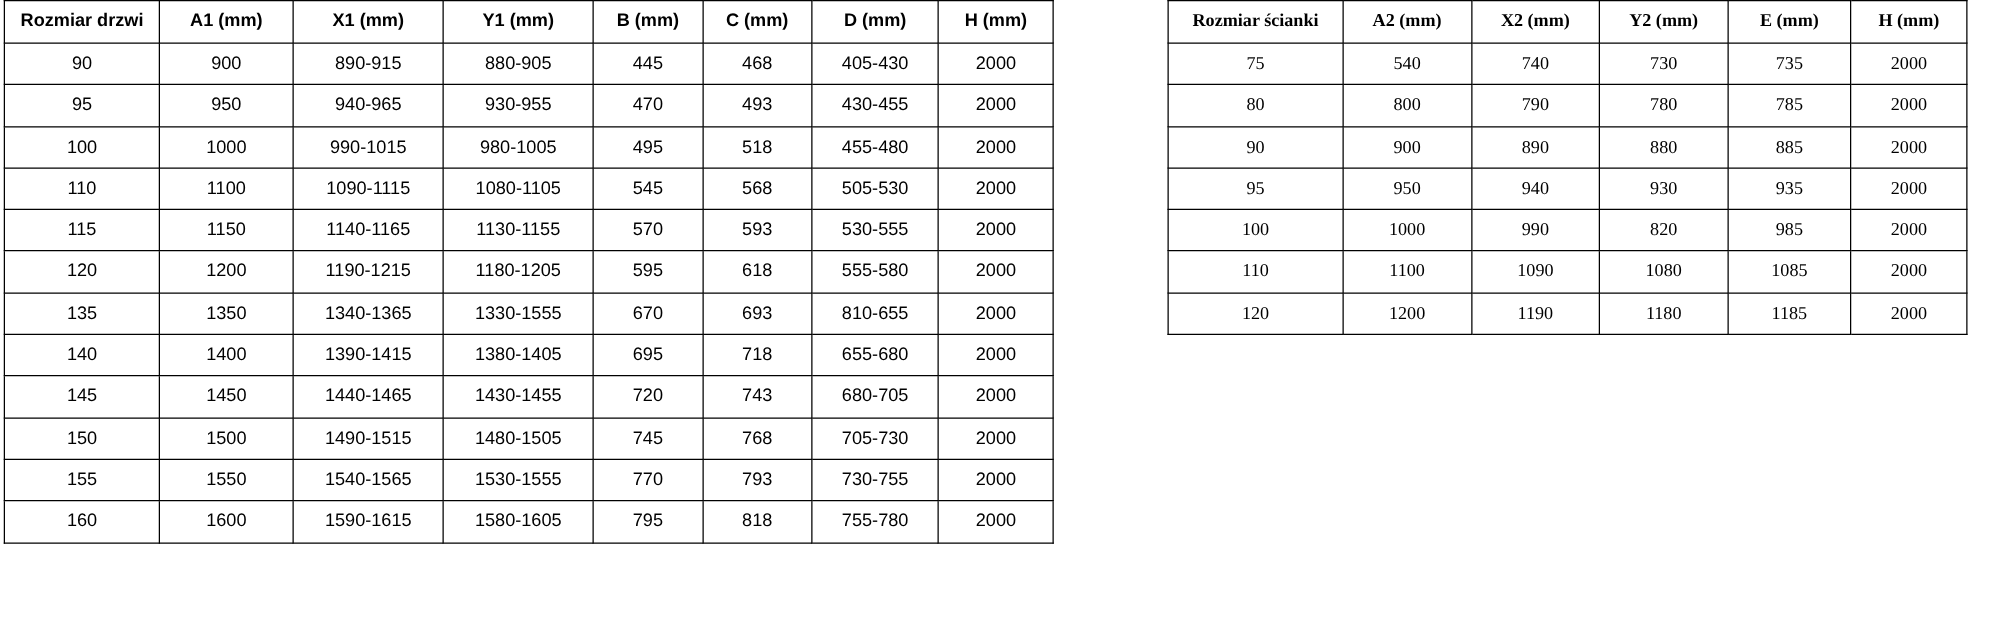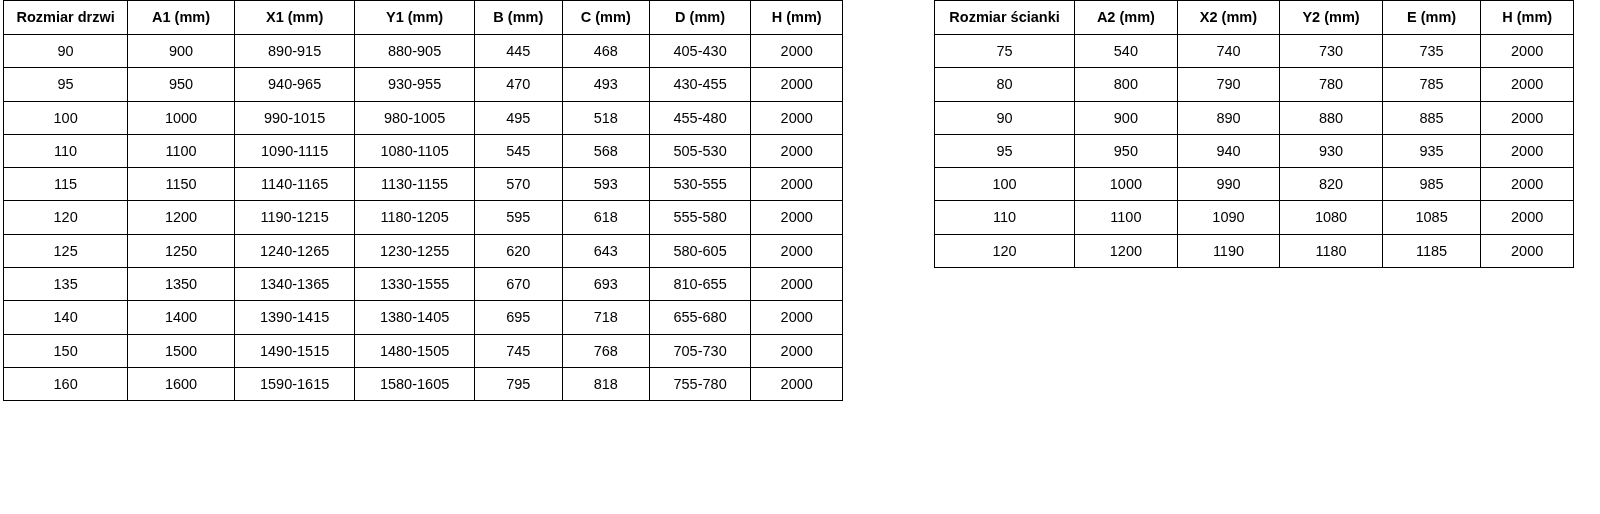--- a/index.html
+++ b/index.html
@@ -27,20 +27,21 @@
   #doors-block {
     margin-left: 3px;
     width: 840px;
   }
   #spacer-block {
     flex: 0 0 auto;
     width: 91px;
   }
   #wall-block {
     width: 640px;
+    font-family: Liberation Serif, serif;
   }
   table.data-table {
     border-collapse: collapse;
     table-layout: fixed;
   }
   table.data-table td,
   table.data-table th {
     border: 1px solid #000000;
     text-align: center;
     vertical-align: middle;
@@ -157,57 +158,67 @@
           <td>120</td>
           <td>1200</td>
           <td>1190-1215</td>
           <td>1180-1205</td>
           <td>595</td>
           <td>618</td>
           <td>555-580</td>
           <td>2000</td>
         </tr>
         <tr>
-          <td>125</td>
-          <td>1250</td>
-          <td>1240-1265</td>
-          <td>1230-1255</td>
-          <td>620</td>
-          <td>643</td>
-          <td>580-605</td>
-          <td>2000</td>
-        </tr>
-        <tr>
           <td>135</td>
           <td>1350</td>
           <td>1340-1365</td>
           <td>1330-1555</td>
           <td>670</td>
           <td>693</td>
           <td>810-655</td>
           <td>2000</td>
         </tr>
         <tr>
           <td>140</td>
           <td>1400</td>
           <td>1390-1415</td>
           <td>1380-1405</td>
           <td>695</td>
           <td>718</td>
           <td>655-680</td>
           <td>2000</td>
         </tr>
         <tr>
+          <td>145</td>
+          <td>1450</td>
+          <td>1440-1465</td>
+          <td>1430-1455</td>
+          <td>720</td>
+          <td>743</td>
+          <td>680-705</td>
+          <td>2000</td>
+        </tr>
+        <tr>
           <td>150</td>
           <td>1500</td>
           <td>1490-1515</td>
           <td>1480-1505</td>
           <td>745</td>
           <td>768</td>
           <td>705-730</td>
+          <td>2000</td>
+        </tr>
+        <tr>
+          <td>155</td>
+          <td>1550</td>
+          <td>1540-1565</td>
+          <td>1530-1555</td>
+          <td>770</td>
+          <td>793</td>
+          <td>730-755</td>
           <td>2000</td>
         </tr>
         <tr>
           <td>160</td>
           <td>1600</td>
           <td>1590-1615</td>
           <td>1580-1605</td>
           <td>795</td>
           <td>818</td>
           <td>755-780</td>

